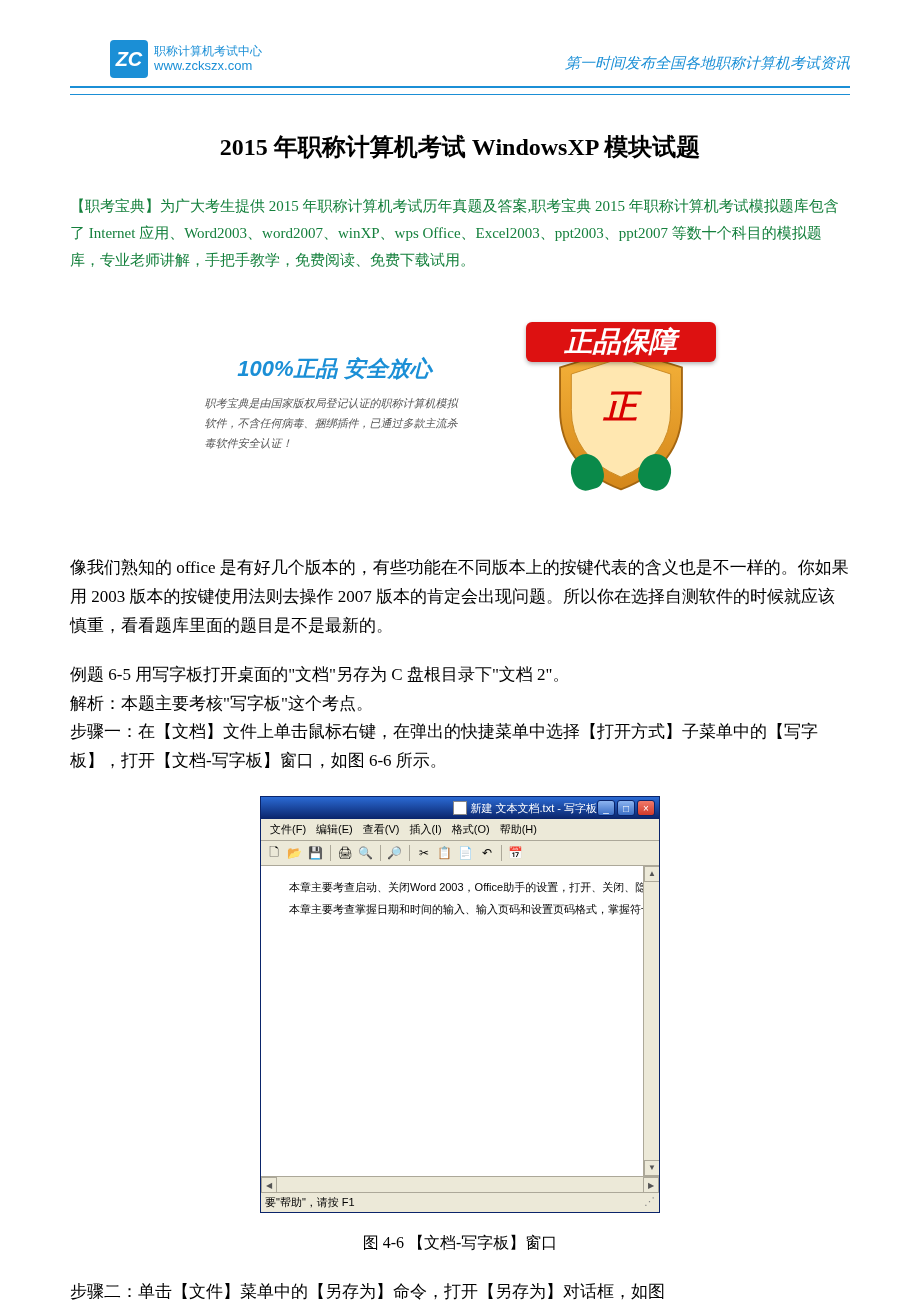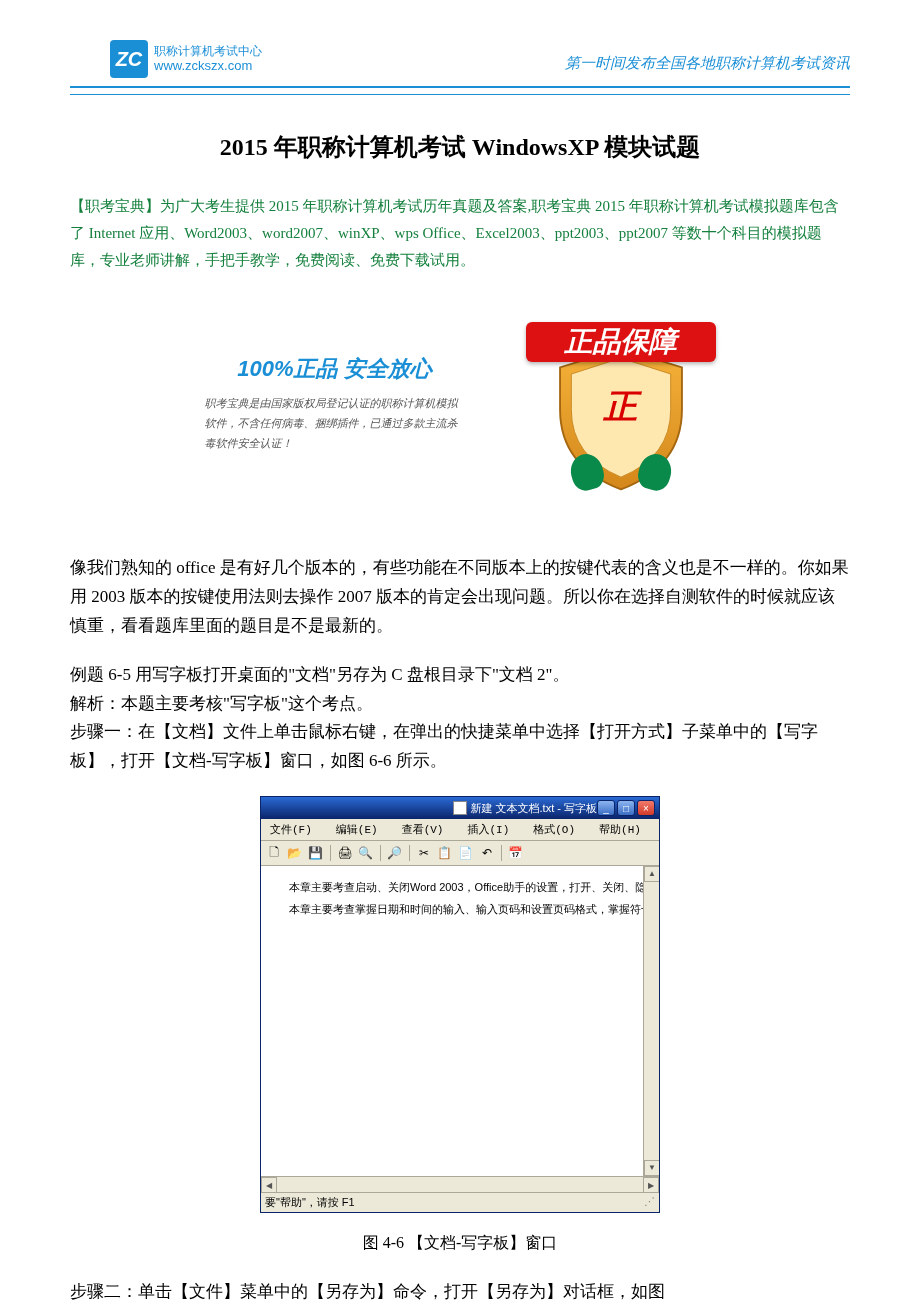--- a/index.html
+++ b/index.html
@@ -240,24 +240,23 @@
       justify-content: center;
       font-family: Arial, sans-serif;
     }
     .wp-ctrl.close {
       background: linear-gradient(to bottom, #f07a6a, #d13a2a);
     }
     .wp-menu {
       background: #ece9d8;
       display: flex;
       padding: 2px 4px;
-      gap: 14px;
+      gap: 0;
       font-size: 11px;
       border-bottom: 1px solid #aca899;
-      font-family: Liberation Mono, monospace;
     }
     .wp-menu span {
       padding: 1px 5px;
     }
     .wp-toolbar {
       background: #ece9d8;
       display: flex;
       align-items: center;
       padding: 3px 4px;
       gap: 3px;

